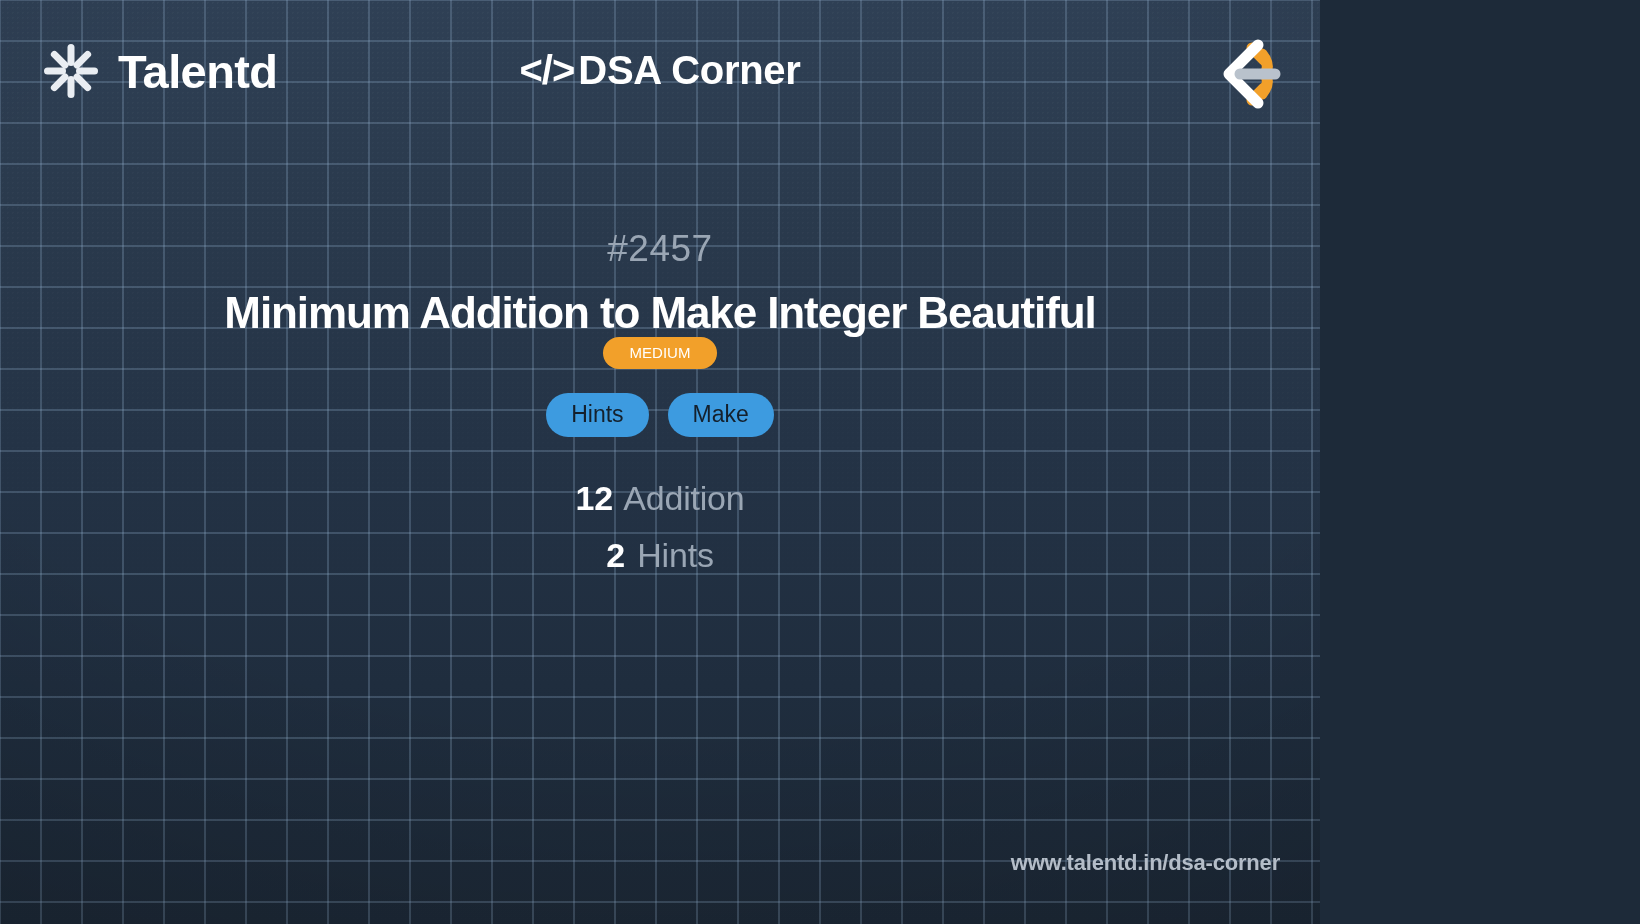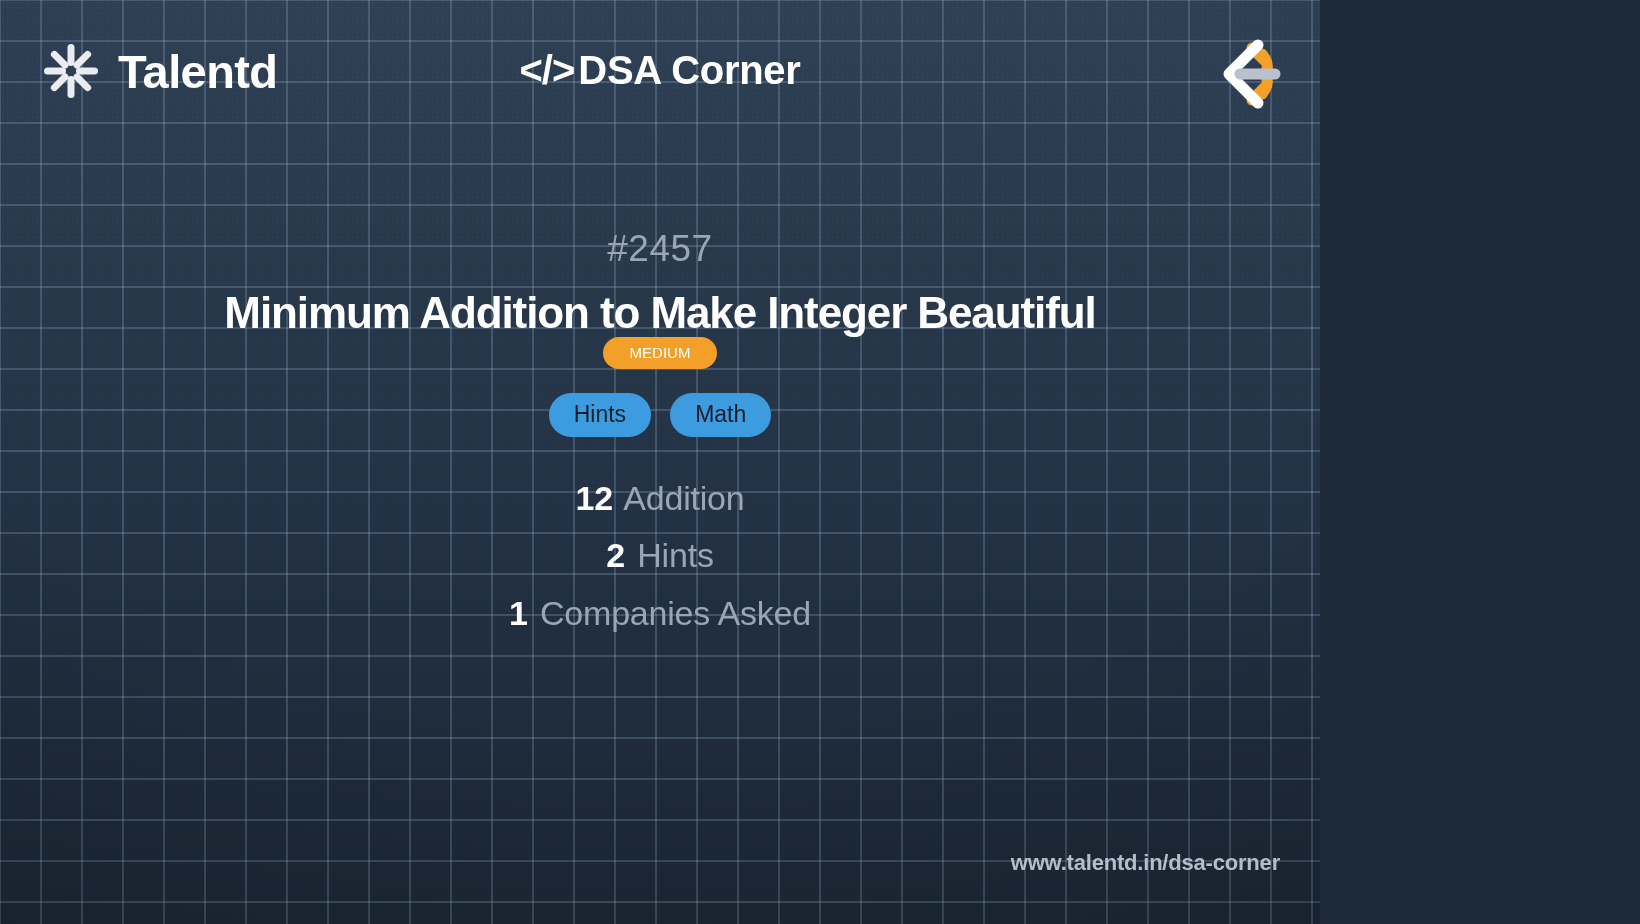--- a/index.html
+++ b/index.html
@@ -170,32 +170,29 @@
   <div class="main">
 
     <div class="prob-num">#2457</div>
 
     <div class="prob-title">Minimum Addition to Make Integer Beautiful</div>
 
     <div class="diff-badge">MEDIUM</div>
 
     <div class="tags">
       <span class="tag">Hints</span>
-      <span class="tag">Math</span>
+      <span class="tag">Make</span>
     </div>
 
     <div class="stats">
       <div class="stat">
         <b>12</b><span> Addition</span>
       </div>
       <div class="stat">
         <b>2</b><span> Hints</span>
-      </div>
-      <div class="stat">
-        <b>1</b><span> Companies Asked</span>
       </div>
     </div>
 
   </div>
 
   <div class="footer">www.talentd.in/dsa-corner</div>
 
 </div>
 
 </body></html>

